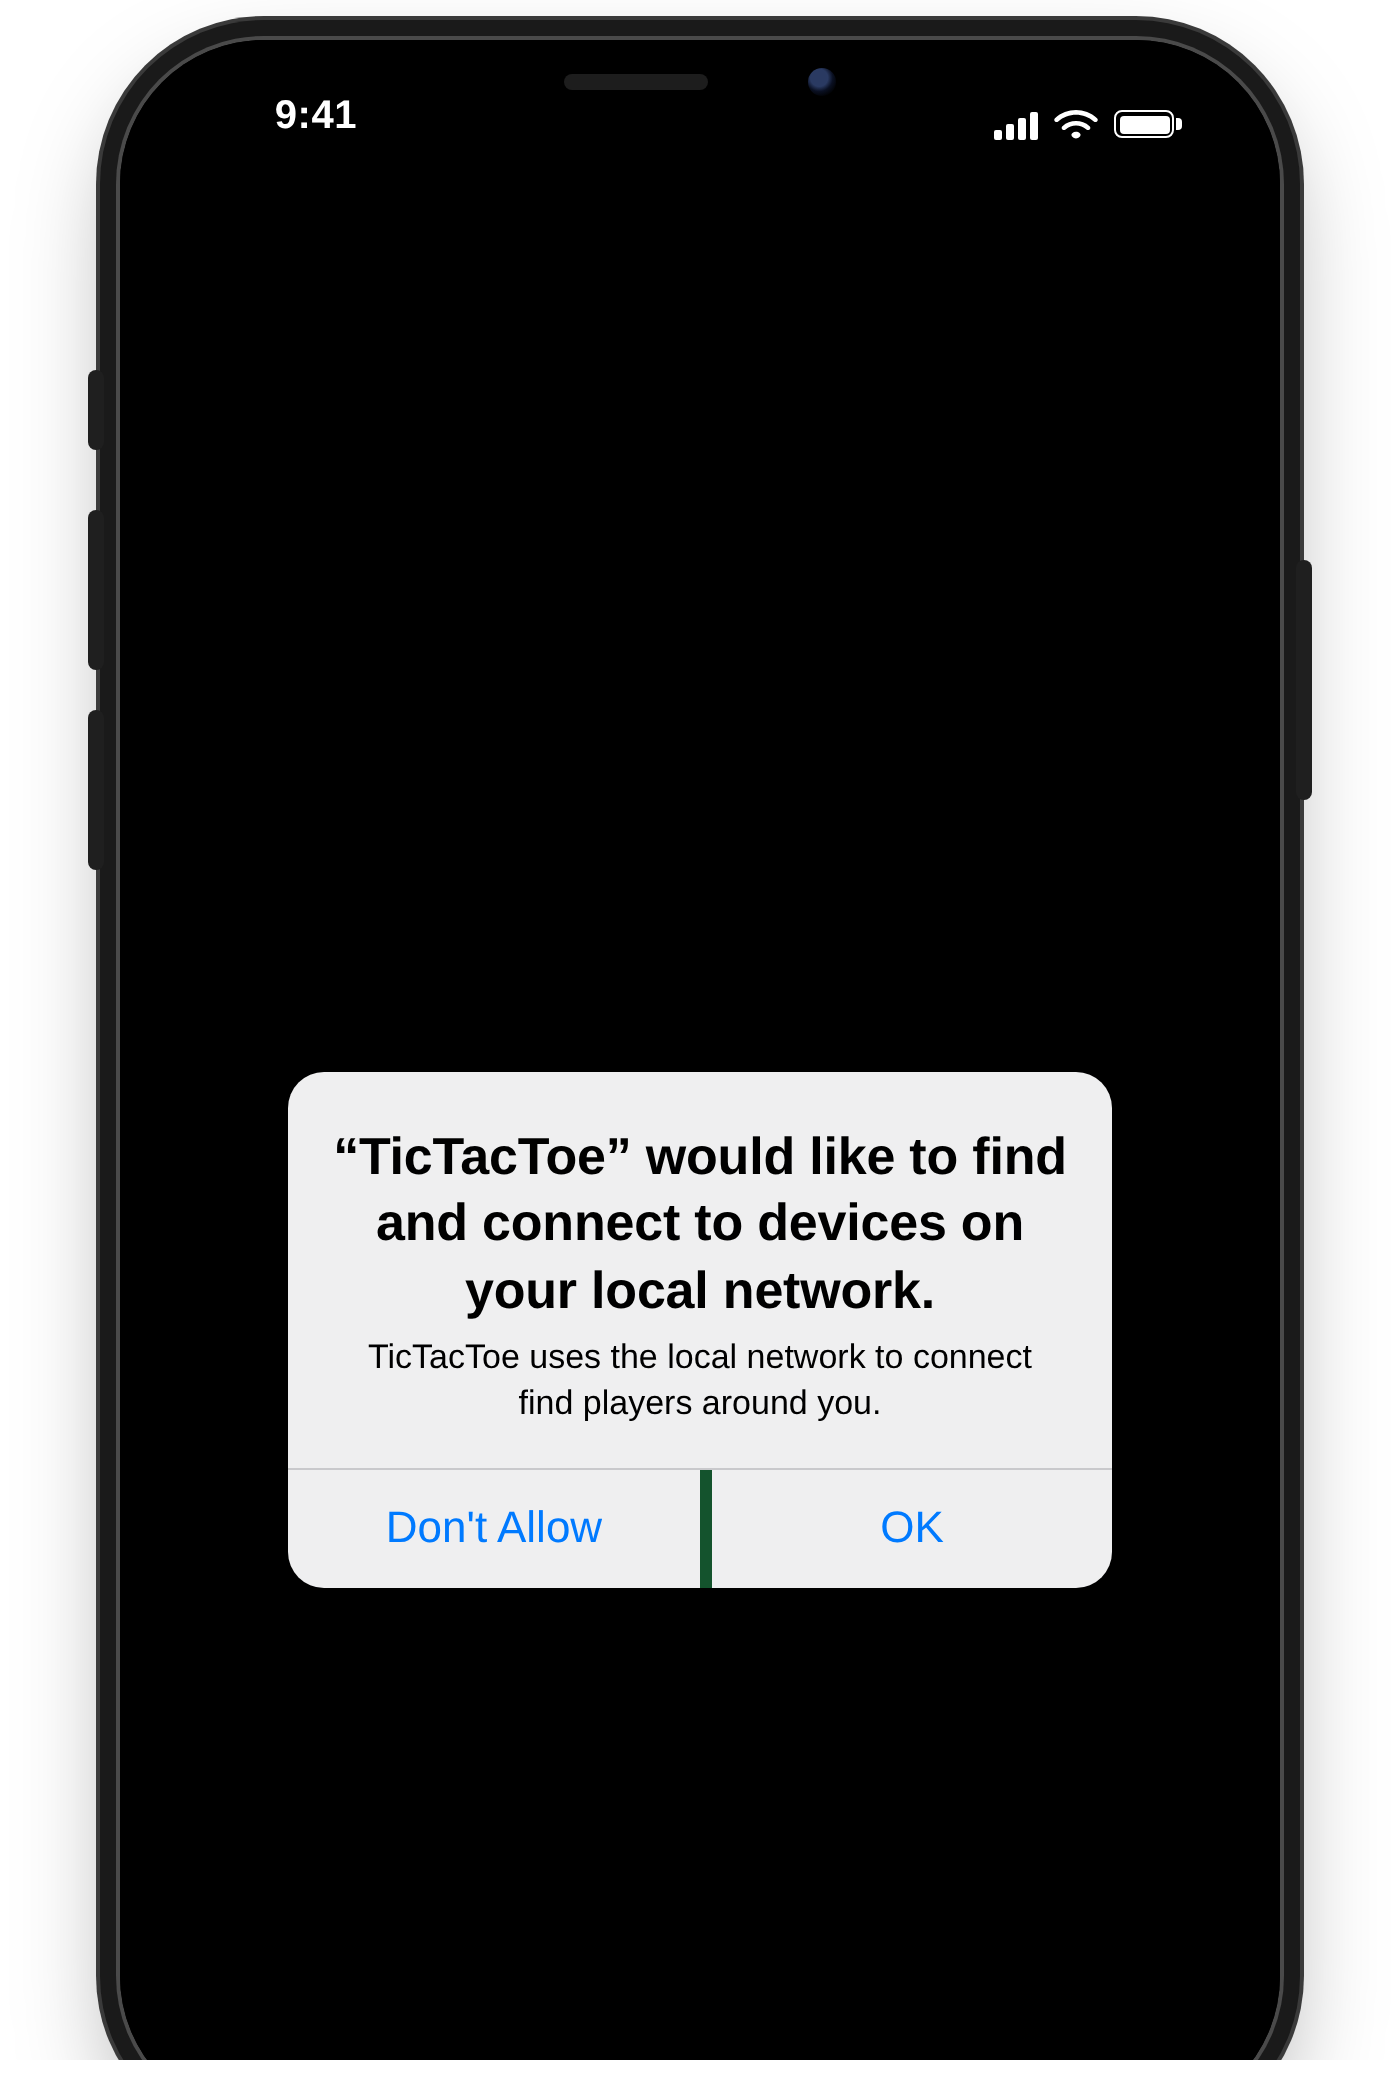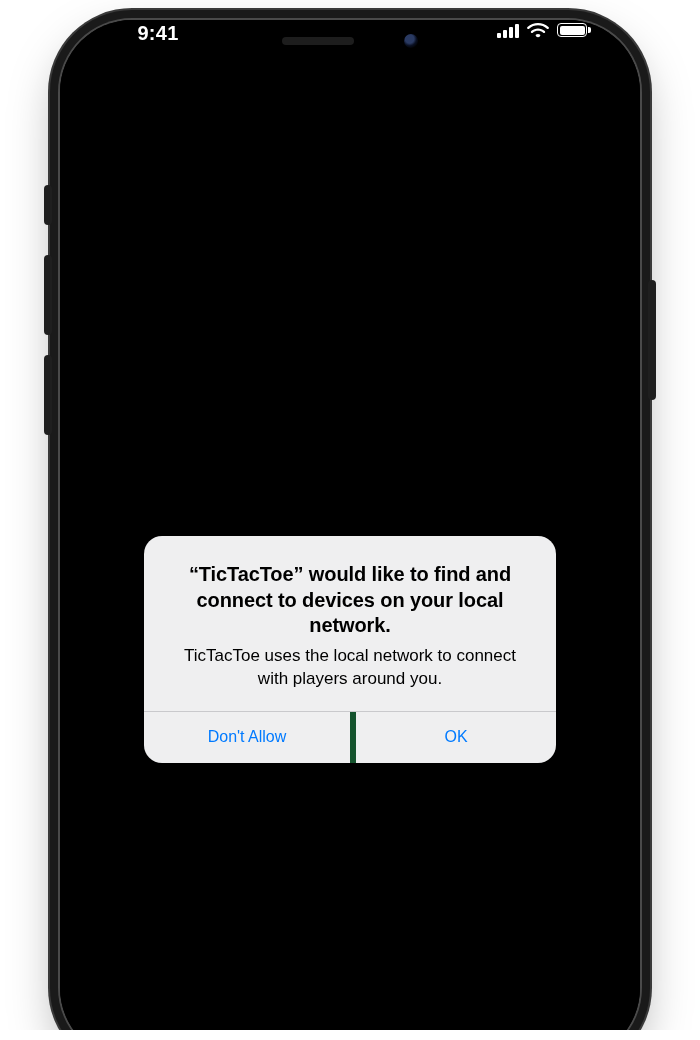--- a/index.html
+++ b/index.html
@@ -76,21 +76,21 @@
     height: 14px;
     border-radius: 50%;
     background: radial-gradient(circle at 40% 35%, #2a3a62 0 35%, #0a1022 55%, #000 80%);
   }
   .status-bar {
     position: absolute;
     top: 0; left: 0; right: 0;
     height: 50px;
     display: flex;
     justify-content: space-between;
-    align-items: flex-start;
+    align-items: flex-end;
     color: #fff;
     padding: 2px 28px 0 28px;
     z-index: 3;
   }
   .status-left {
     width: 140px;
     display: flex;
     justify-content: center;
   }
   .status-time {
@@ -153,42 +153,42 @@
     border-radius: 18px;
     overflow: hidden;
     box-shadow: 0 10px 40px rgba(0,0,0,.35);
     z-index: 5;
   }
   .alert-body {
     padding: 26px 22px 20px 22px;
     text-align: center;
   }
   .alert-title {
-    font-size: 20px;
+    font-size: 26px;
     font-weight: 600;
     line-height: 1.28;
     color: #000;
     letter-spacing: -.1px;
   }
   .alert-message {
     margin-top: 6px;
     font-size: 17px;
     line-height: 1.35;
     color: #000;
     padding: 0 6px;
   }
   .alert-buttons {
     display: flex;
     border-top: 1px solid #c9c9cc;
   }
   .alert-btn {
     flex: 1 1 50%;
     padding: 16px 0 17px 0;
     text-align: center;
-    font-size: 16px;
+    font-size: 22px;
     color: #007aff;
     background: transparent;
     cursor: pointer;
     user-select: none;
   }
   .alert-btn + .alert-btn {
     border-left: 6px solid #14532d;
   }
   .cutoff {
     position:absolute;
@@ -233,21 +233,21 @@
         </div>
 
         <div class="notch">
           <div class="speaker"></div>
           <div class="camera"></div>
         </div>
 
         <div class="alert">
           <div class="alert-body">
             <div class="alert-title">“TicTacToe” would like to find and connect to devices on your local network.</div>
-            <div class="alert-message">TicTacToe uses the local network to connect with players around you.</div>
+            <div class="alert-message">TicTacToe uses the local network to connect find players around you.</div>
           </div>
           <div class="alert-buttons">
             <div class="alert-btn">Don't Allow</div>
             <div class="alert-btn">OK</div>
           </div>
         </div>
 
       </div>
     </div>
   </div>

